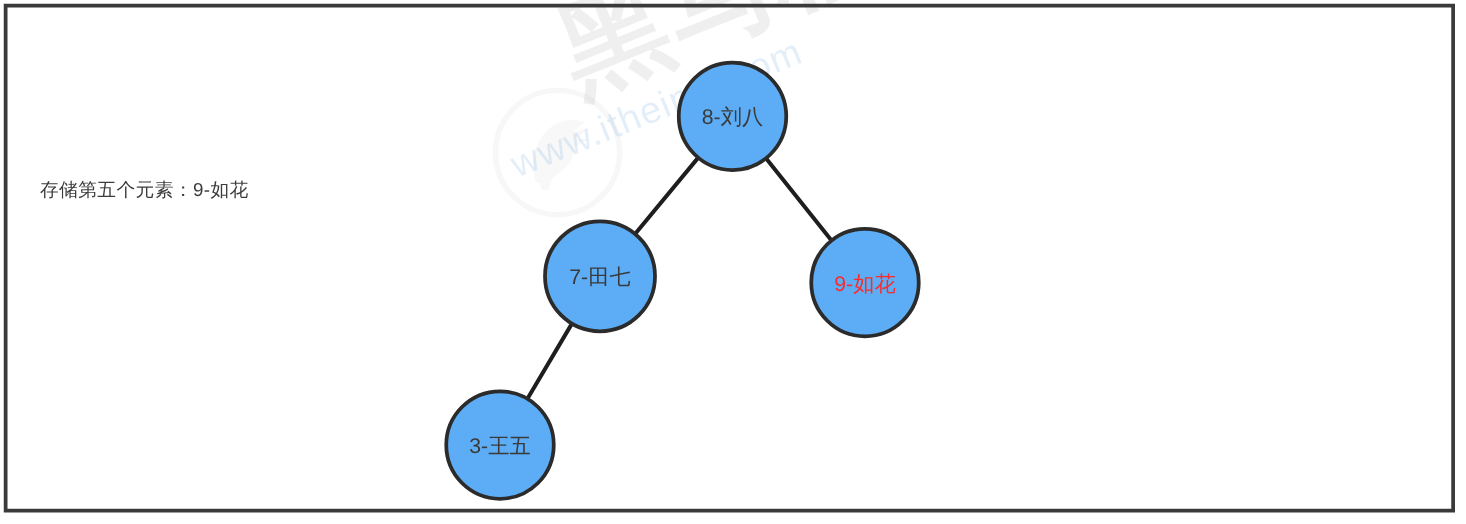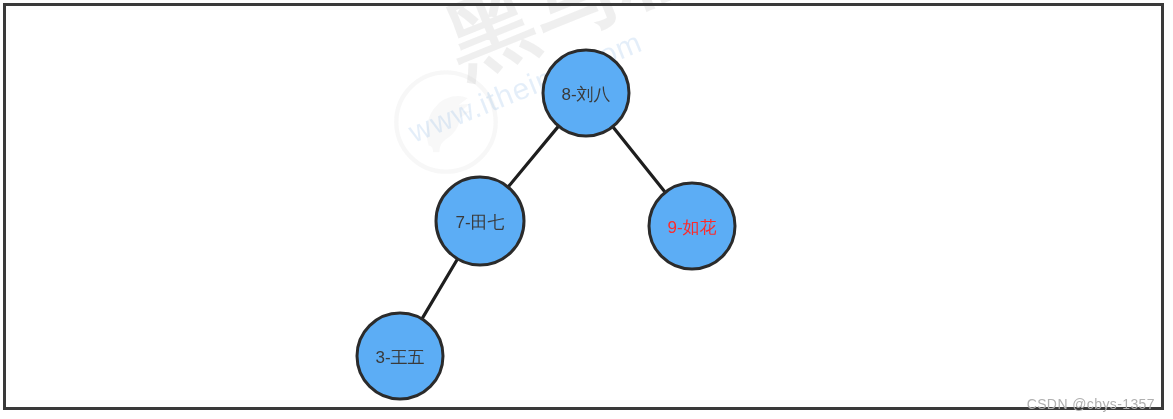--- a/index.html
+++ b/index.html
@@ -165,16 +165,16 @@
           <circle cx="692" cy="226" r="43" class="node-circle"></circle>
           <text x="692" y="227" class="node-label highlight">9-如花</text>
         </g>
         <g>
           <circle cx="400" cy="356" r="43" class="node-circle"></circle>
           <text x="400" y="357" class="node-label normal">3-王五</text>
         </g>
       </g>
   </svg>
 
+  <div id="status-caption">存储第五个元素：9-如花</div>
 
-  <div id="footer-credit">CSDN @cbys-1357</div>
 
 </div>
 
 </body></html>

